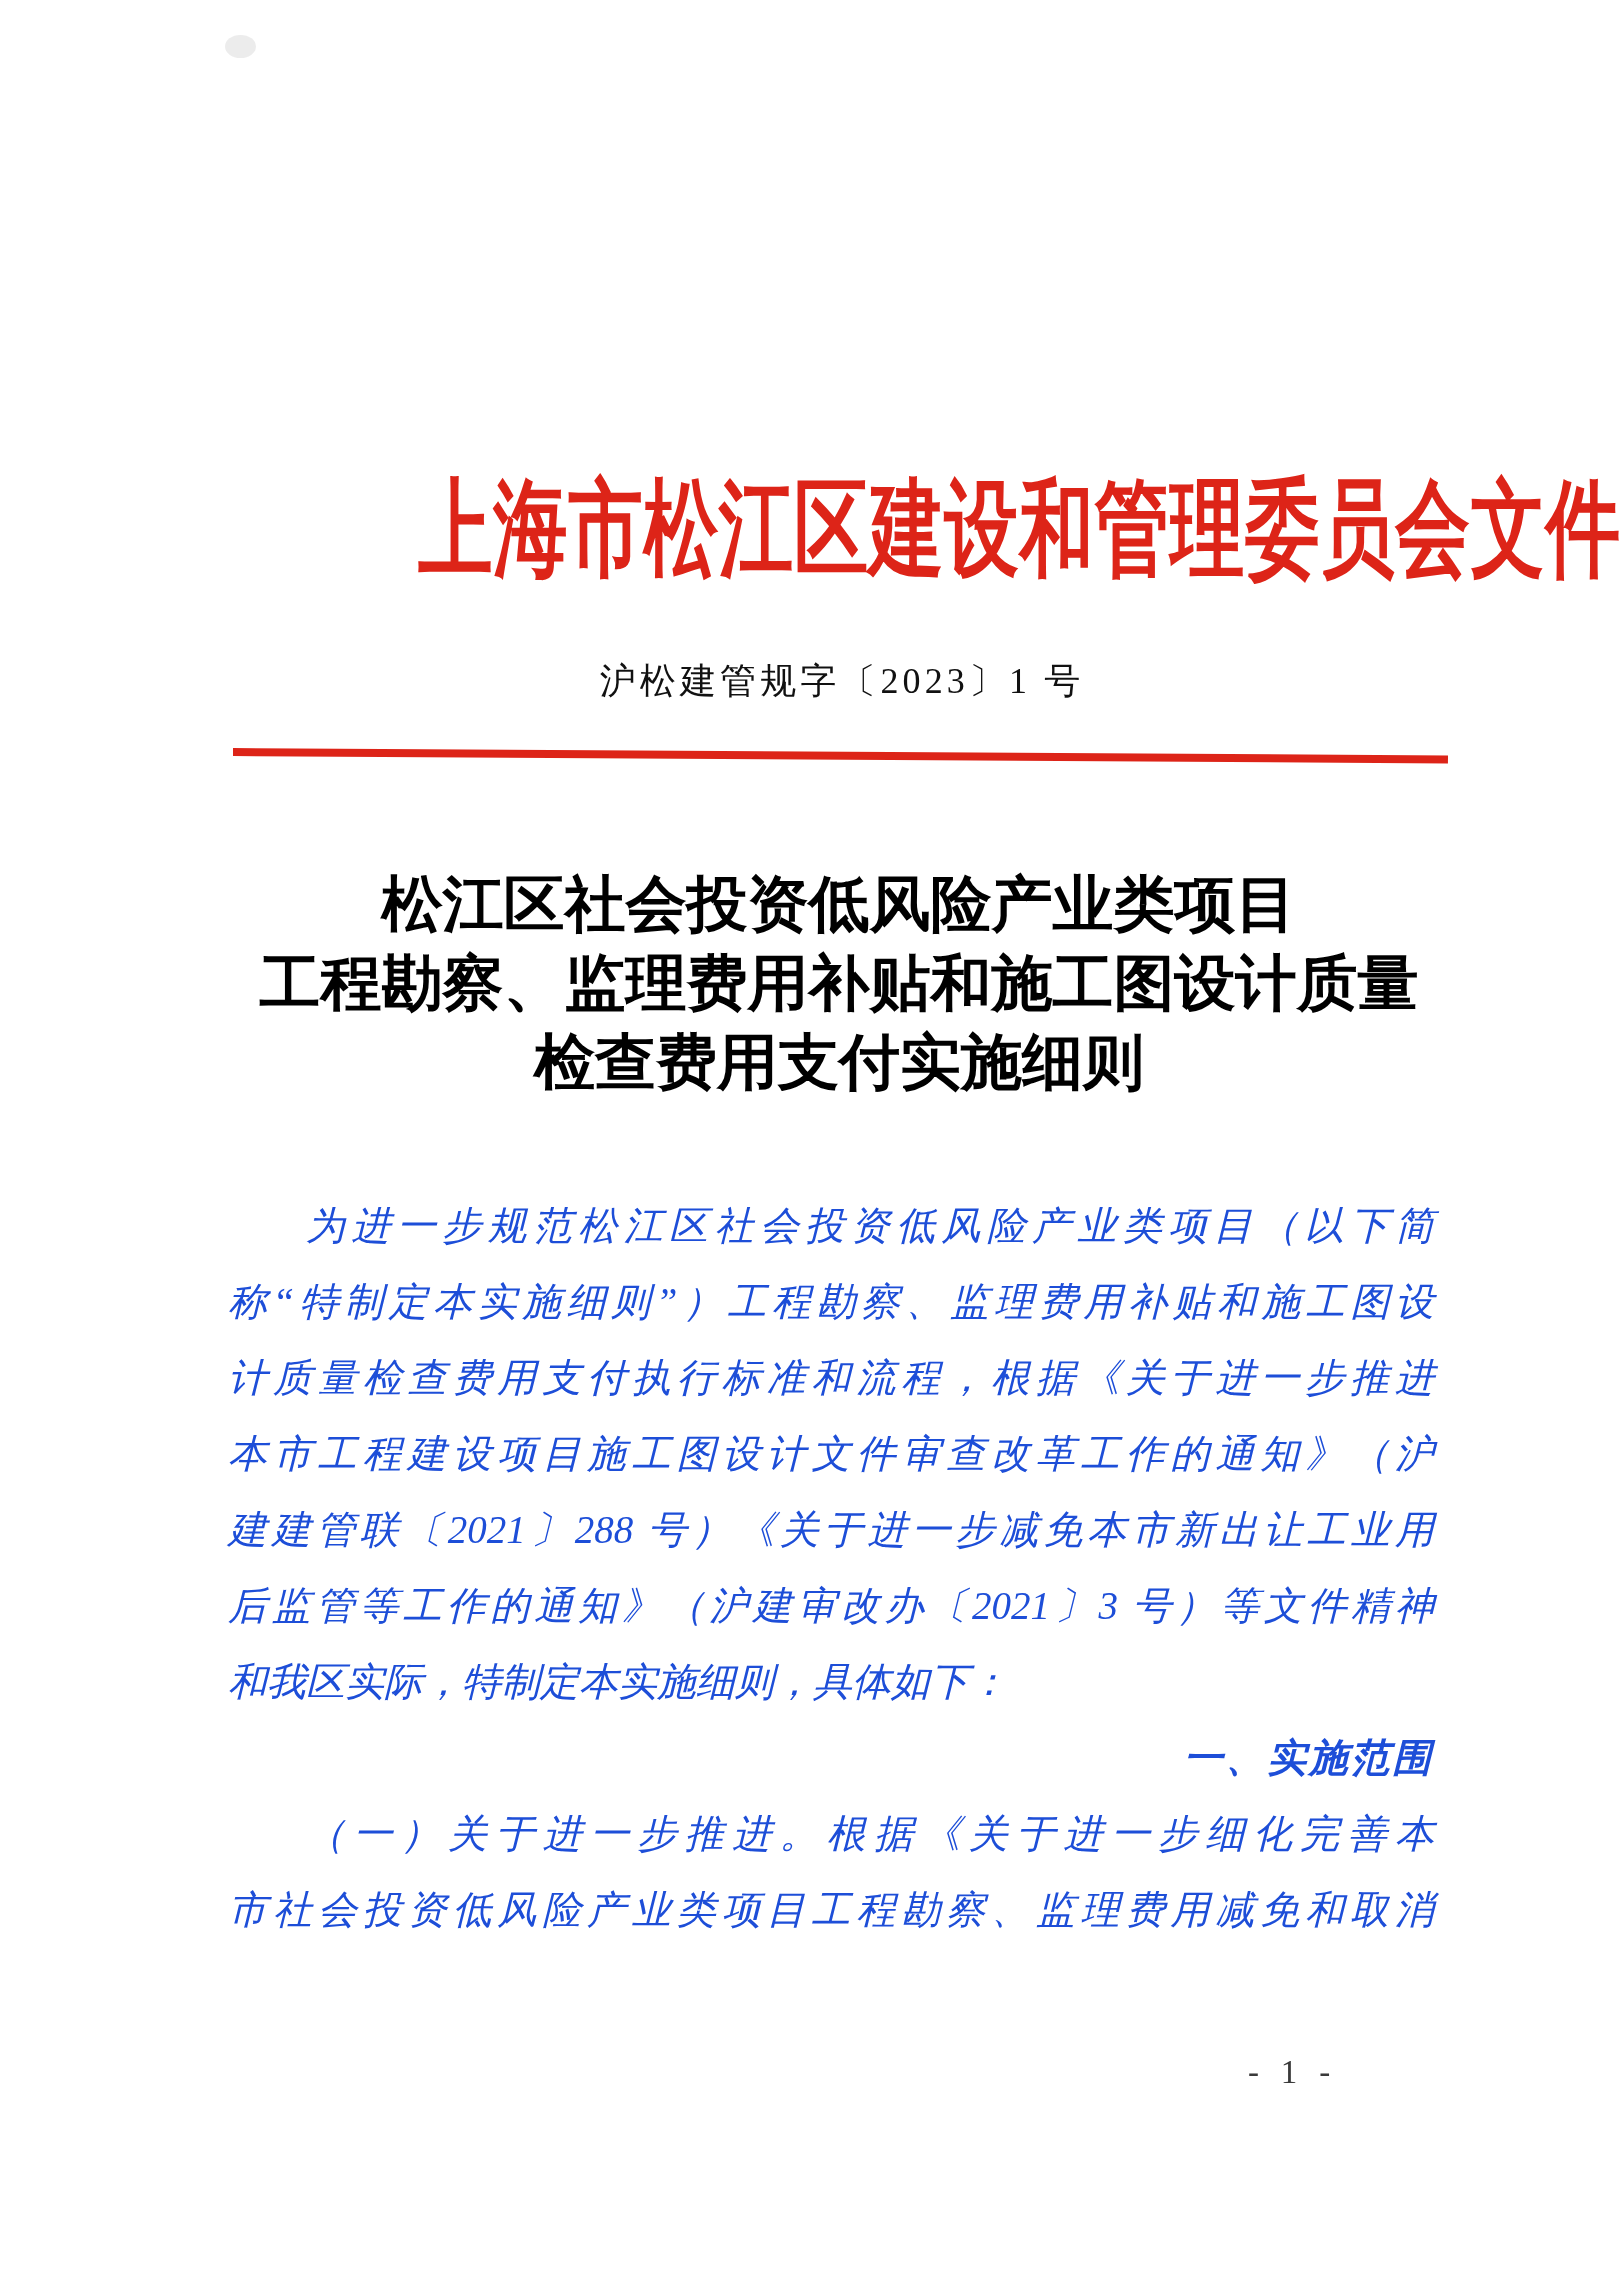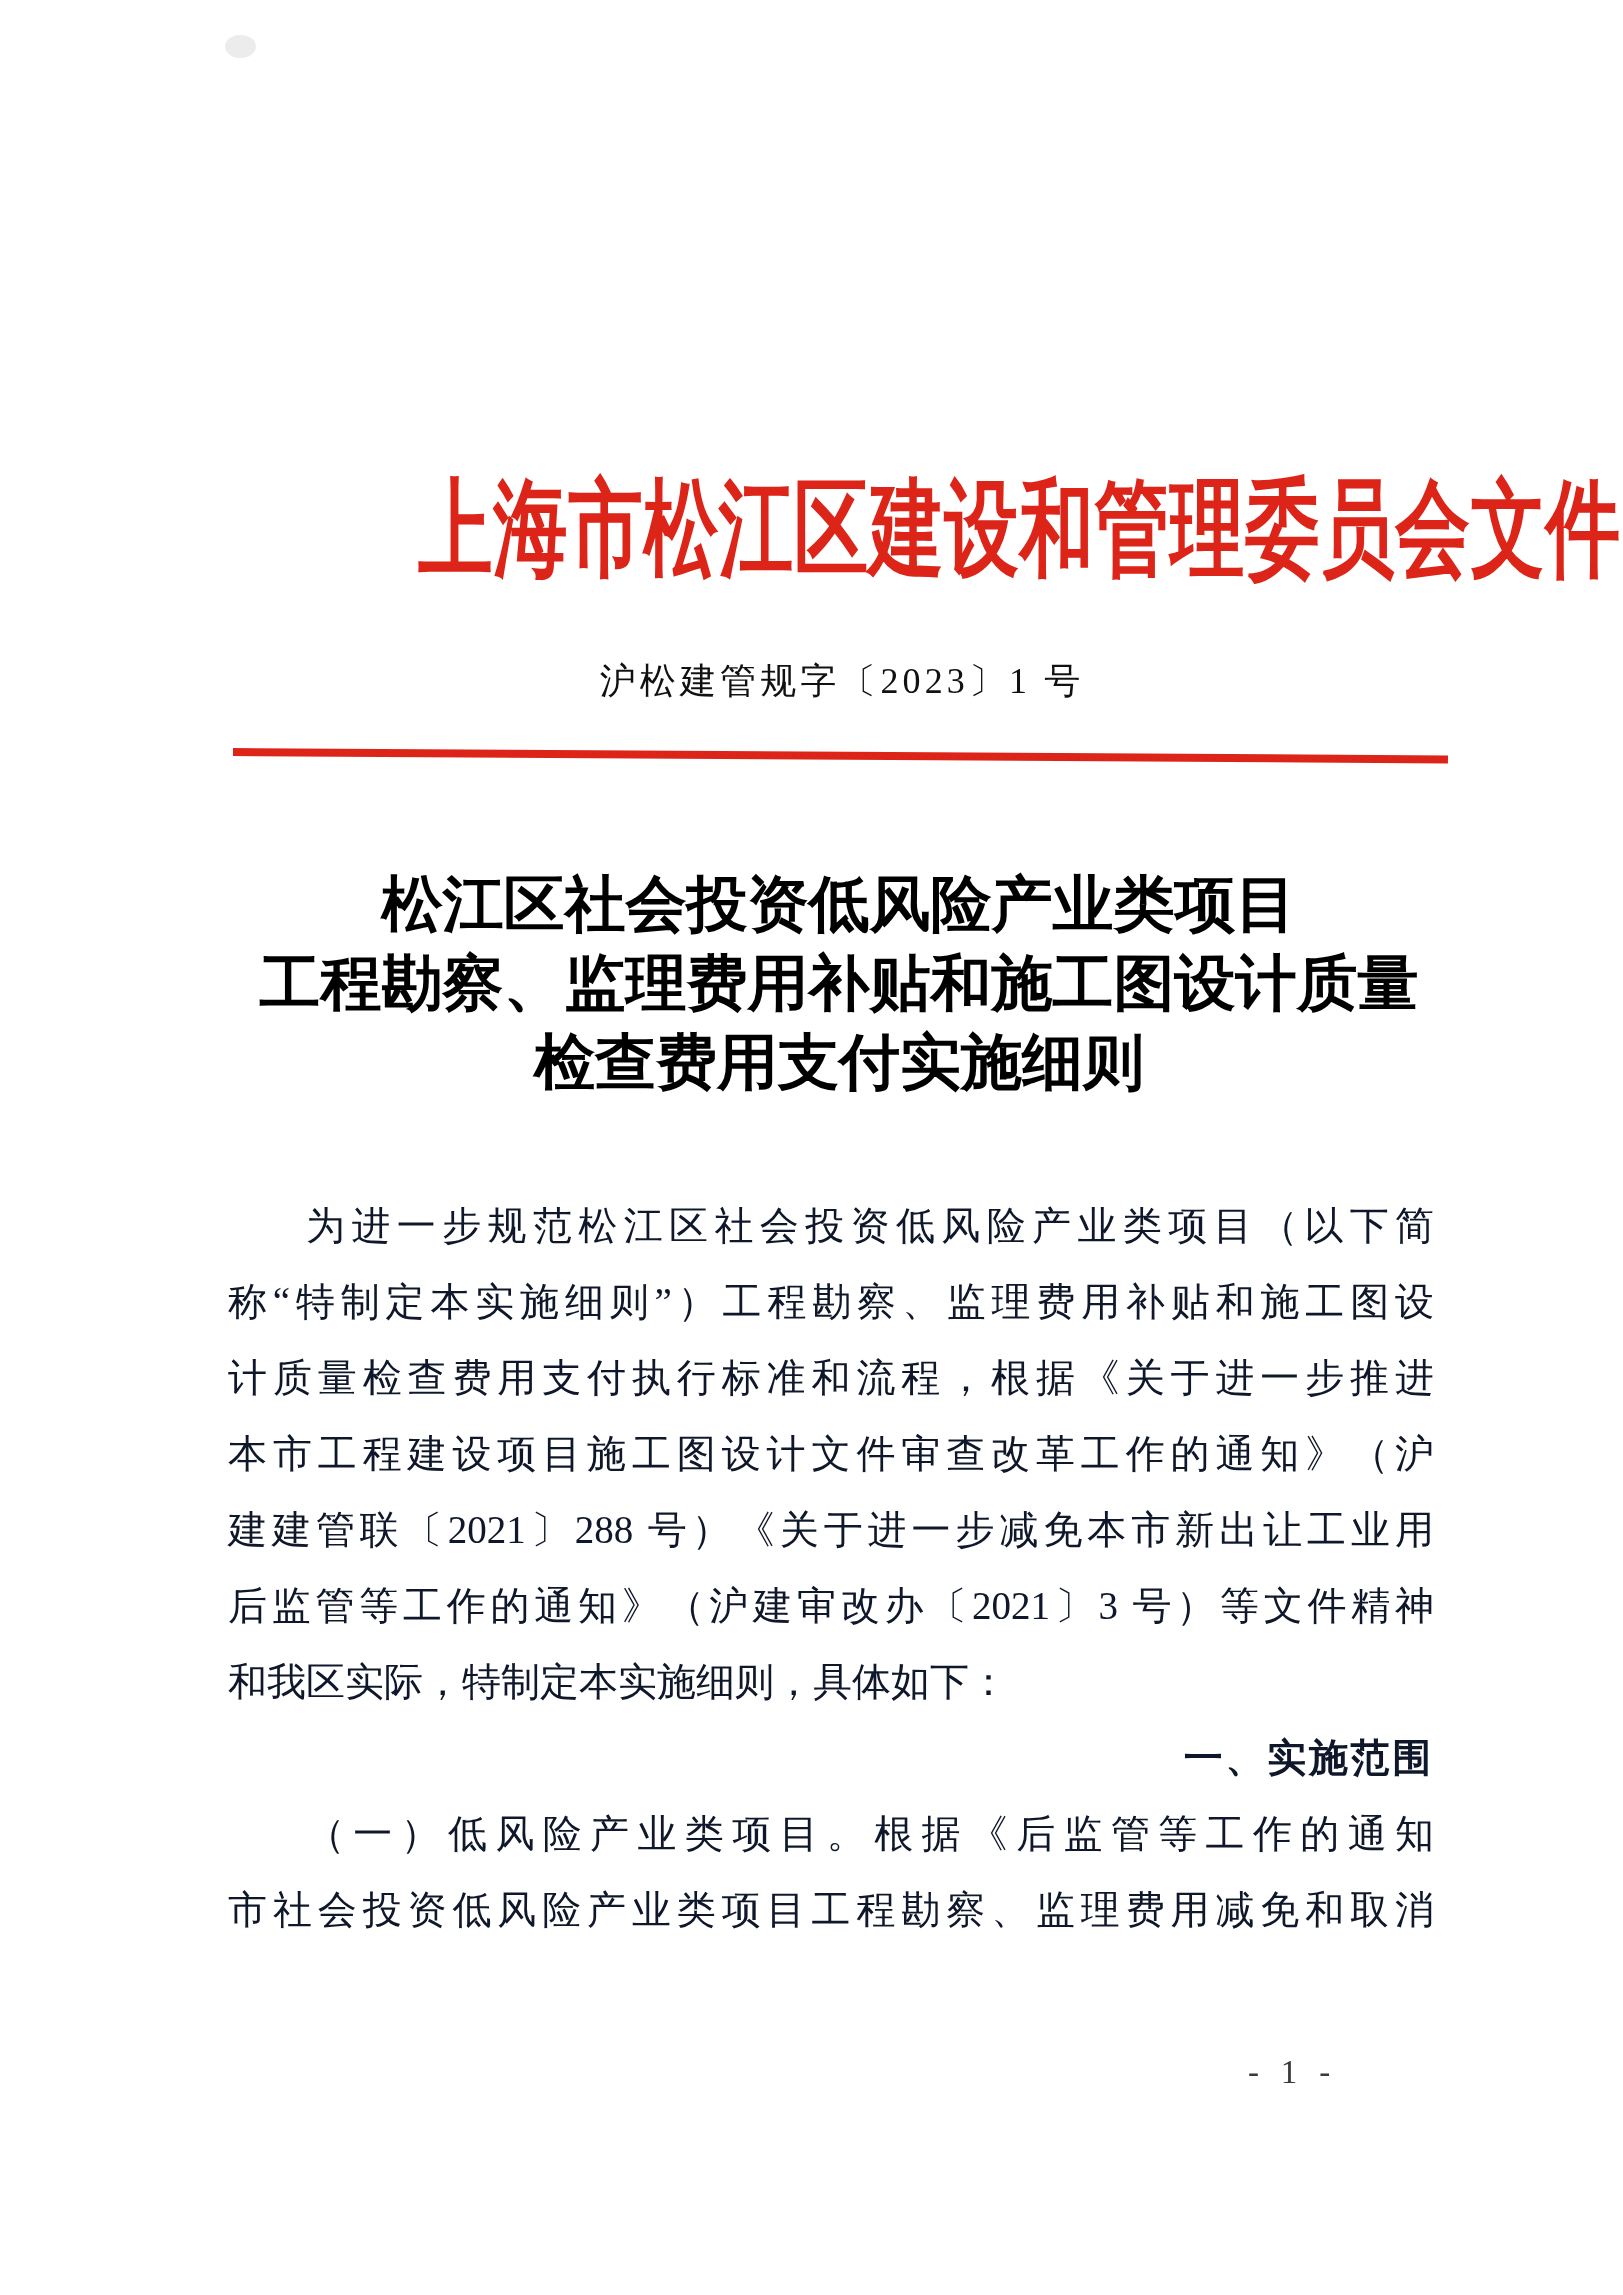--- a/index.html
+++ b/index.html
@@ -71,22 +71,23 @@
     font-family: "Liberation Serif", "DejaVu Serif", serif;
   }
   
   .body-block {
     position: absolute;
     top: 1188px;
     left: 228px;
     width: 1206px;
     font-size: 39px;
     line-height: 76px;
-    color: #0f172a;
+    color: #1d4ed8;
     font-family: "Liberation Serif", "DejaVu Serif", serif;
+    font-style: italic;
   }
   .line { text-align: left; white-space: nowrap; }
   .line.justify {
     white-space: normal;
     text-align: justify;
     text-align-last: justify;
   }
   .line.indent { padding-left: 78px; }
   .line.heading {
     font-weight: bold;
@@ -135,20 +136,20 @@
 
   <div class="body-block">
       <div class="line justify indent">为进一步规范松江区社会投资低风险产业类项目（以下简</div>
       <div class="line justify">称“特制定本实施细则”）工程勘察、监理费用补贴和施工图设</div>
       <div class="line justify">计质量检查费用支付执行标准和流程，根据《关于进一步推进</div>
       <div class="line justify">本市工程建设项目施工图设计文件审查改革工作的通知》（沪</div>
       <div class="line justify">建建管联〔2021〕288 号）《关于进一步减免本市新出让工业用</div>
       <div class="line justify">后监管等工作的通知》（沪建审改办〔2021〕3 号）等文件精神</div>
       <div class="line">和我区实际，特制定本实施细则，具体如下：</div>
       <div class="line indent heading">一、实施范围</div>
-      <div class="line justify indent">（一）低风险产业类项目。根据《后监管等工作的通知</div>
+      <div class="line justify indent">（一）关于进一步推进。根据《关于进一步细化完善本</div>
       <div class="line justify">市社会投资低风险产业类项目工程勘察、监理费用减免和取消</div>
     </div>
 
   <div class="page-number">- 1 -</div>
 
 </div>
 
 
 </body></html>

